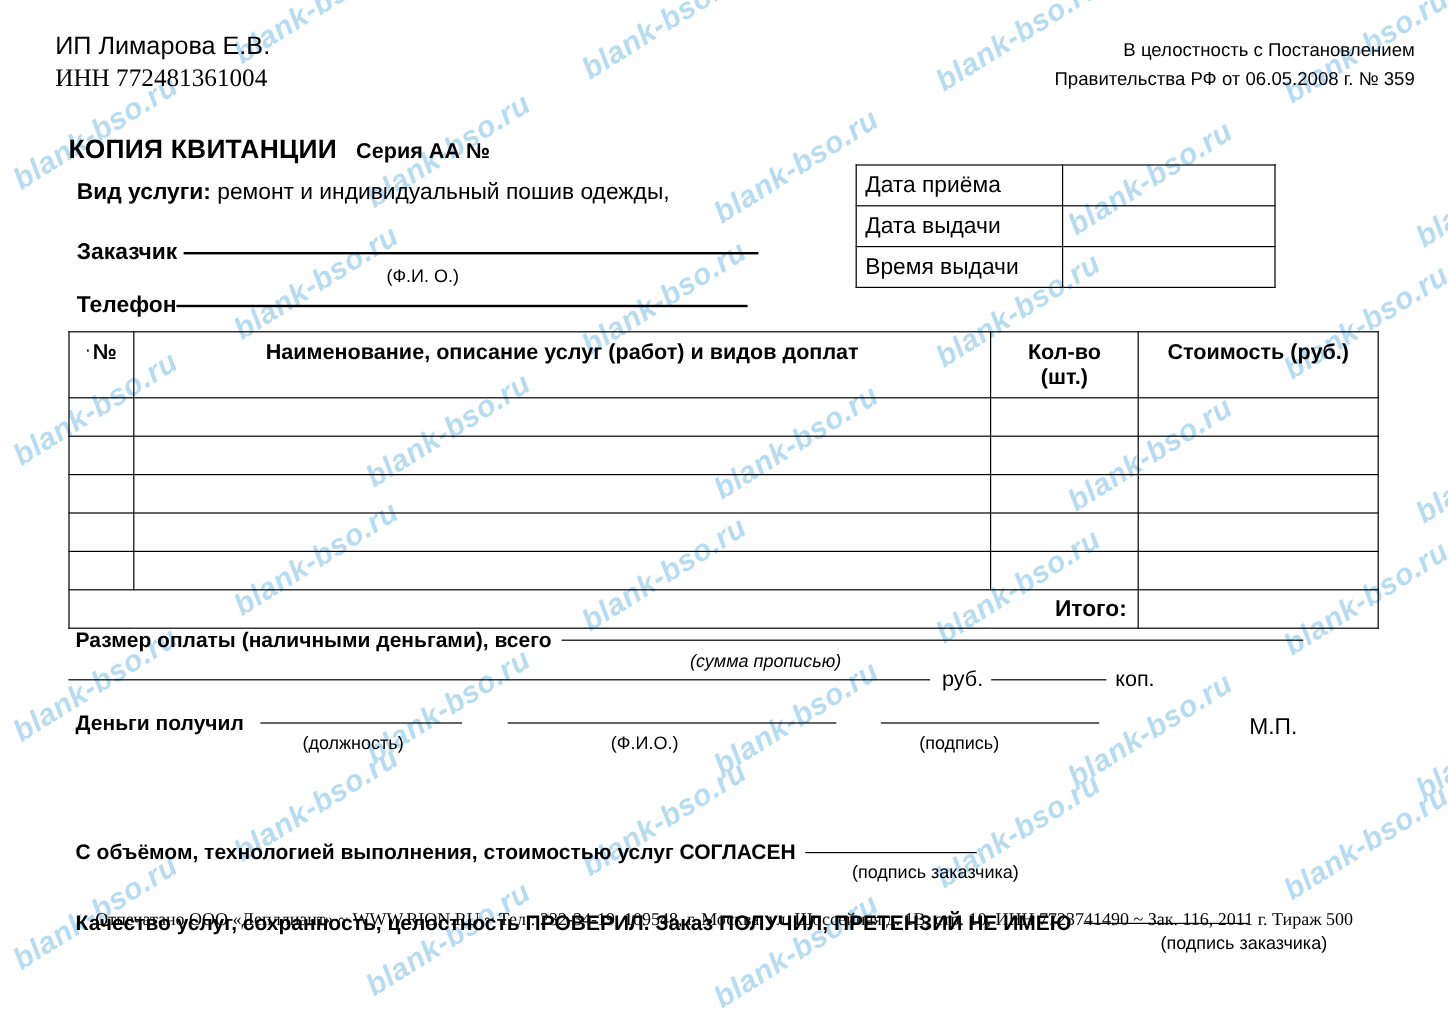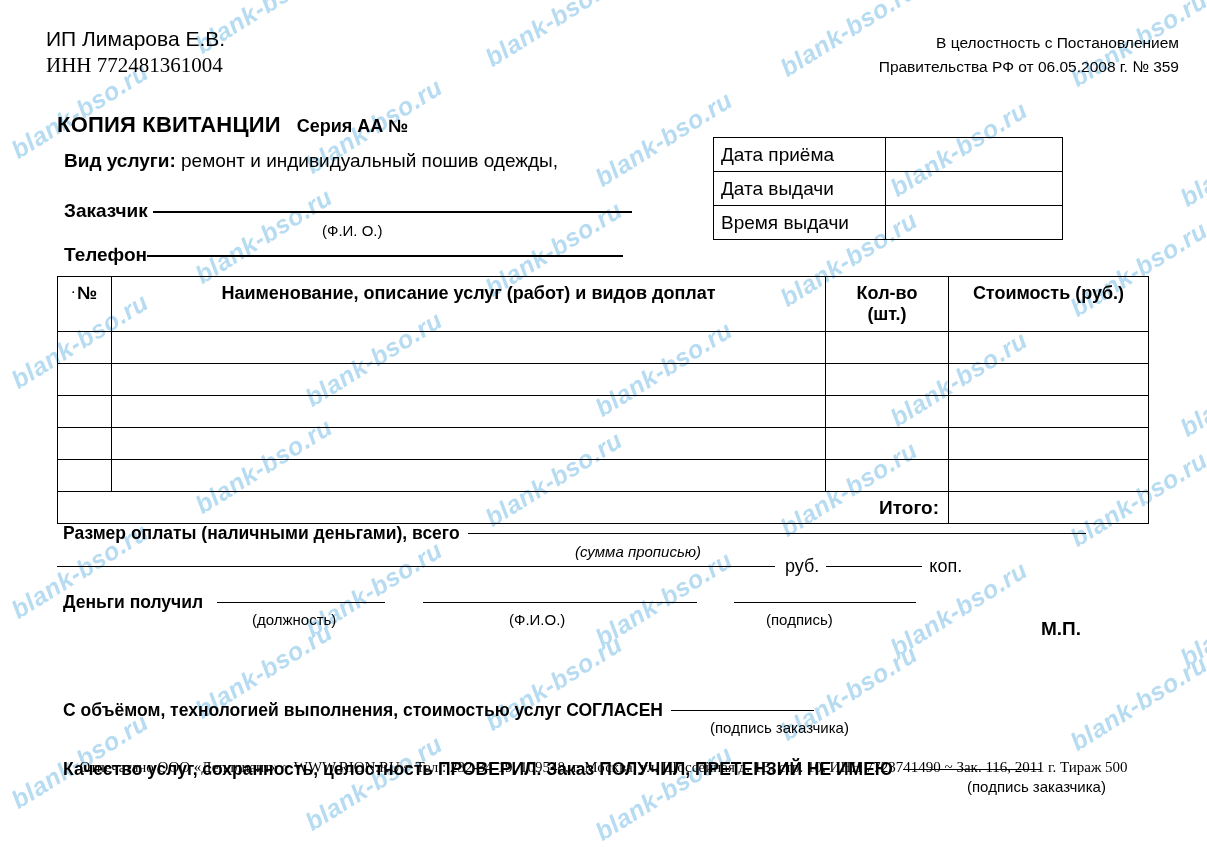--- a/index.html
+++ b/index.html
@@ -224,21 +224,21 @@
     font-size: 17.5px;
     font-weight: bold;
     white-space: nowrap;
   }
   .pay3 .rule-a { display:inline-block; width:168px; border-bottom:1.6px solid #000; vertical-align:5px; margin-left:14px; }
   .pay3 .rule-b { display:inline-block; width:274px; border-bottom:1.6px solid #000; vertical-align:5px; margin-left:38px; }
   .pay3 .rule-c { display:inline-block; width:182px; border-bottom:1.6px solid #000; vertical-align:5px; margin-left:37px; }
   .cap-dolzh { left: 252px; top: 611px; font-size: 15px; }
   .cap-fio2  { left: 509px; top: 611px; font-size: 15px; }
   .cap-podp  { left: 766px; top: 611px; font-size: 15px; }
-  .mp { left: 1041px; top: 596px; font-size: 19px; font-weight: bold; margin-top: 22px; }
+  .mp { left: 1041px; top: 596px; font-size: 19px; font-weight: normal; }
 
   
   .agree1 {
     left: 63px; top: 700px;
     font-size: 17.5px;
     font-weight: bold;
     white-space: nowrap;
   }
   .agree1 .rule { display:inline-block; width:143px; border-bottom:1.6px solid #000; vertical-align:5px; margin-left:8px; }
   .cap-sig1 { left: 710px; top: 719px; font-size: 15px; }

